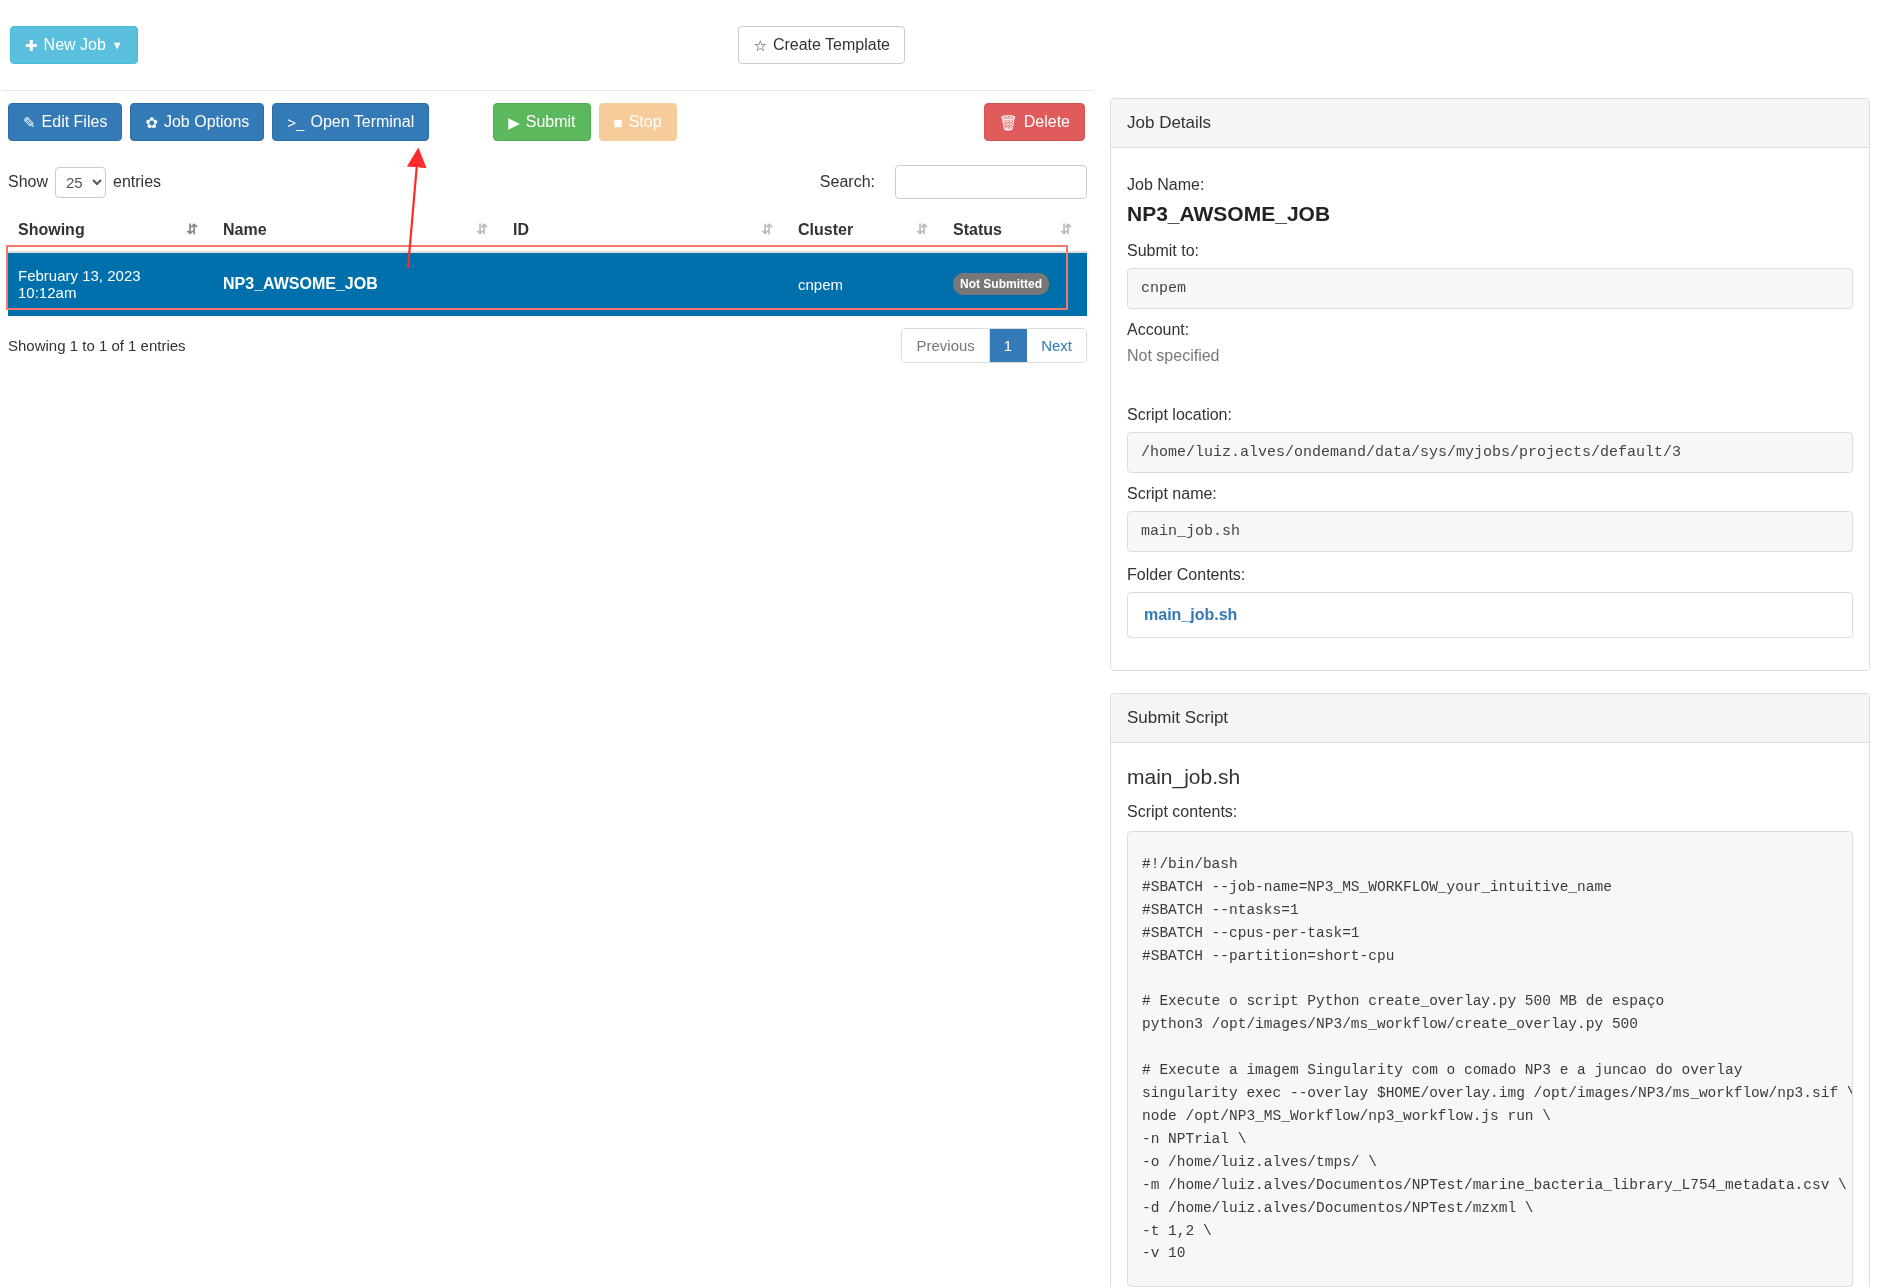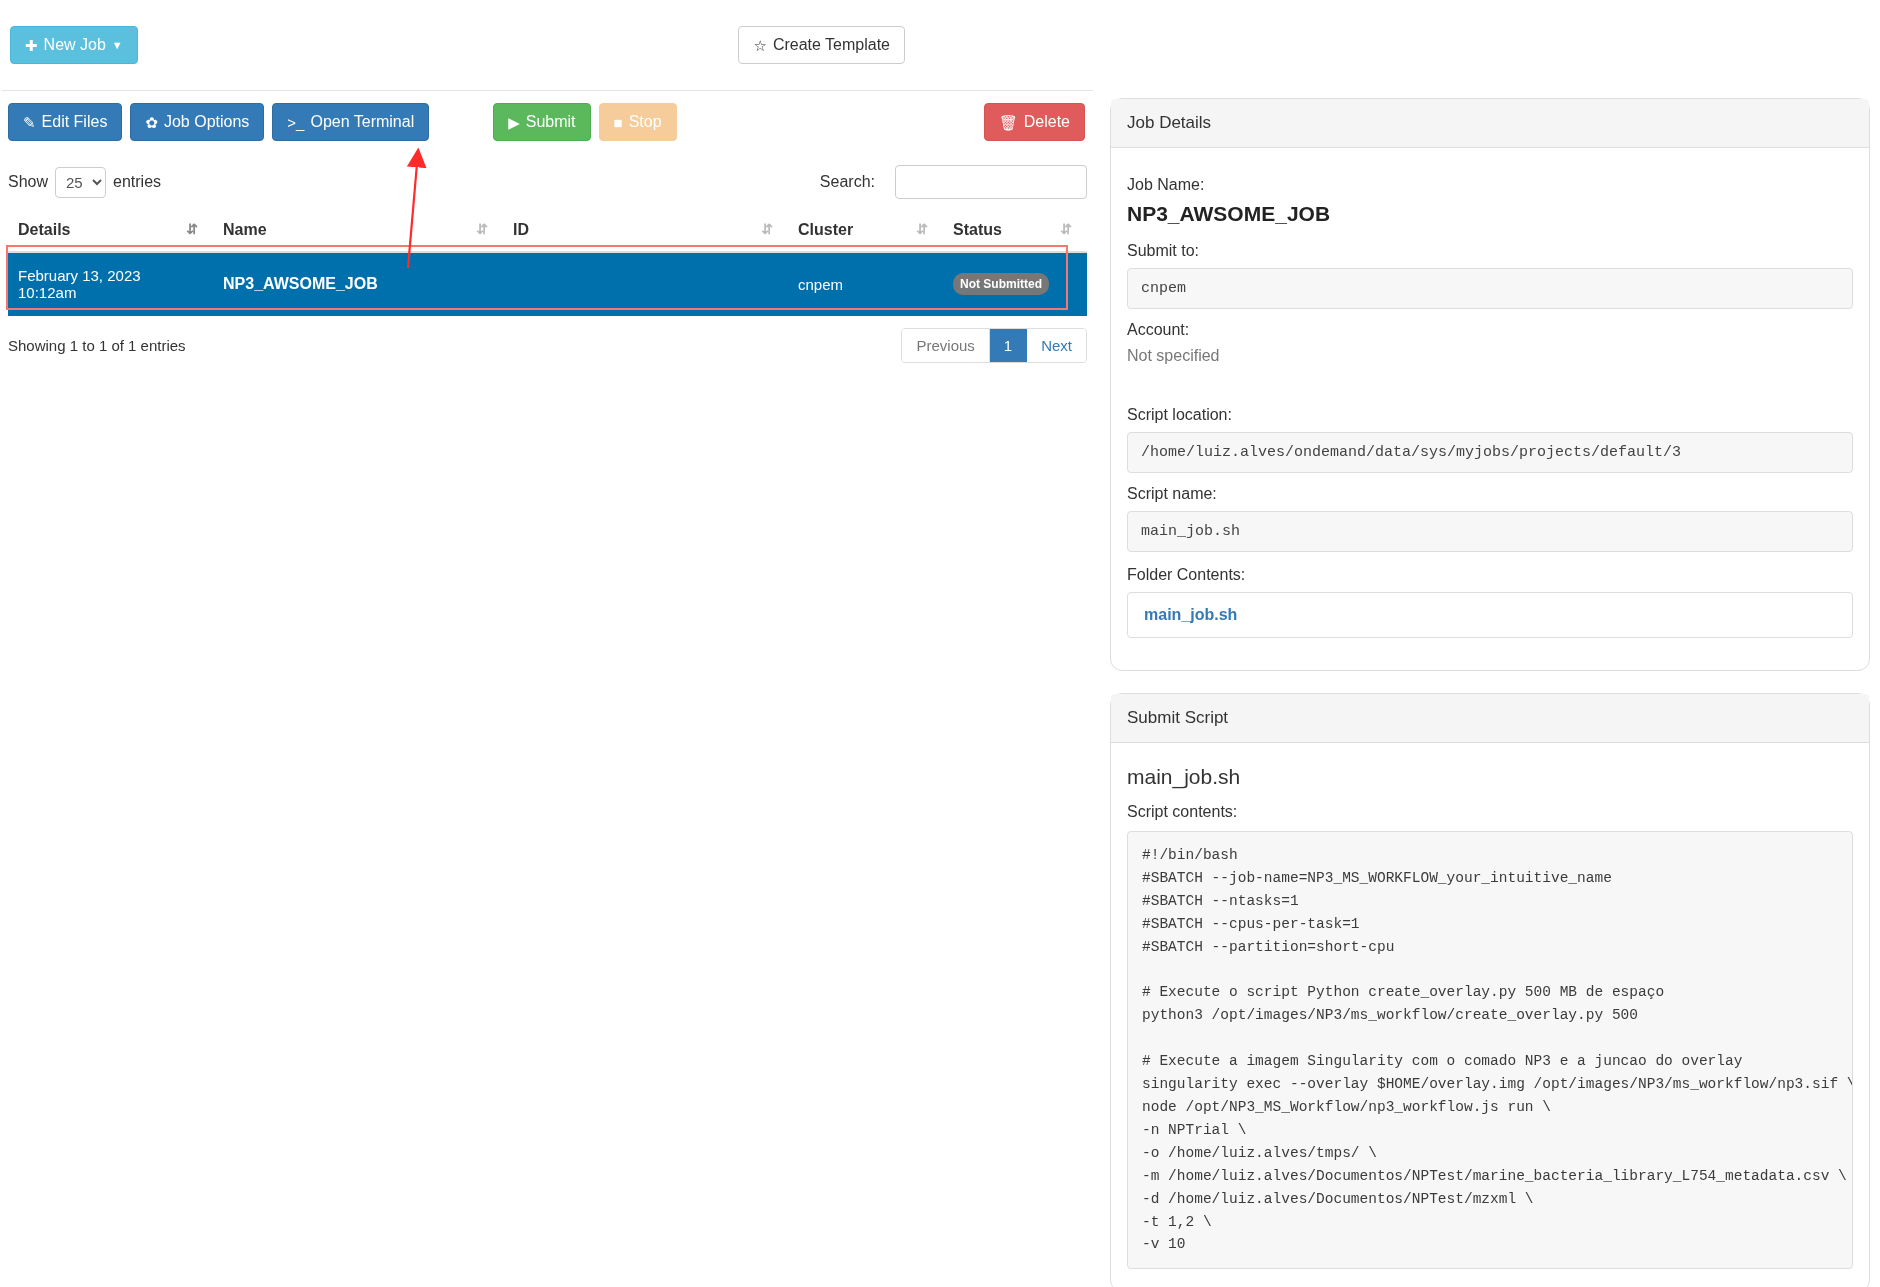--- a/index.html
+++ b/index.html
@@ -100,21 +100,21 @@
 
   
   .red-box {
     position: absolute; border: 2px solid #f4786d; pointer-events: none;
     left: 6px; top: 245px; width: 1062px; height: 65px;
   }
   .arrow-svg { position: absolute; left: 0; top: 0; pointer-events: none; }
 
   
   .right-col { position: absolute; left: 1110px; top: 98px; width: 760px; }
-  .panel { border: 1px solid #ddd; border-radius: 12px; background: #fff; margin-bottom: 22px; }
+  .panel { border: 1px solid #ddd; border-radius: 4px; background: #fff; margin-bottom: 22px; }
   .panel-head {
     background: #f5f5f5; border-bottom: 1px solid #ddd;
     padding: 14px 16px; font-size: 17px; color: #333;
     border-radius: 4px 4px 0 0;
   }
   .panel-body { padding: 18px 16px 22px 16px; }
 
   .fld-label { font-size: 16px; color: #333; margin: 10px 0 8px 0; }
   .job-name-big { font-size: 21px; font-weight: bold; color: #222; margin: 2px 0 16px 0; }
   .readonly-box {
@@ -126,21 +126,21 @@
   .plain-val { font-size: 16px; color: #777; margin-bottom: 41px; }
   .folder-box {
     border: 1px solid #ddd; border-radius: 4px; background: #fff;
     padding: 13px 16px; margin-bottom: 10px;
   }
   .folder-link { color: #337ab7; font-weight: bold; font-size: 16px; text-decoration: none; cursor: pointer; }
 
   .script-title { font-size: 21px; color: #333; margin: 4px 0 14px 0; }
   .code-box {
     border: 1px solid #ddd; border-radius: 4px; background: #f7f7f7;
-    padding: 12px 14px; margin-top: 10px;
+    padding: 21px 14px; margin-top: 10px;
     font-family: "Liberation Mono", monospace;
     font-size: 14.5px; line-height: 1.58; color: #3b3b3b;
     white-space: pre; overflow: hidden;
   }
 </style>
 </head>
 <body>
 
 <div class="page">
 
@@ -208,21 +208,21 @@
       <div class="search-ctl">
         <span>Search:</span>
         <input type="text" placeholder="" style="">
       </div>
     </div>
 
     <table class="jobs">
       <thead>
         <tr>
           <th style="width:205px;">
-            <span>Details</span>
+            <span>Showing</span>
             <span class="sort-ic active">⇵</span>
           </th>
           <th style="width:290px;">
             <span>Name</span>
             <span class="sort-ic">⇵</span>
           </th>
           <th style="width:285px;">
             <span>ID</span>
             <span class="sort-ic">⇵</span>
           </th>

